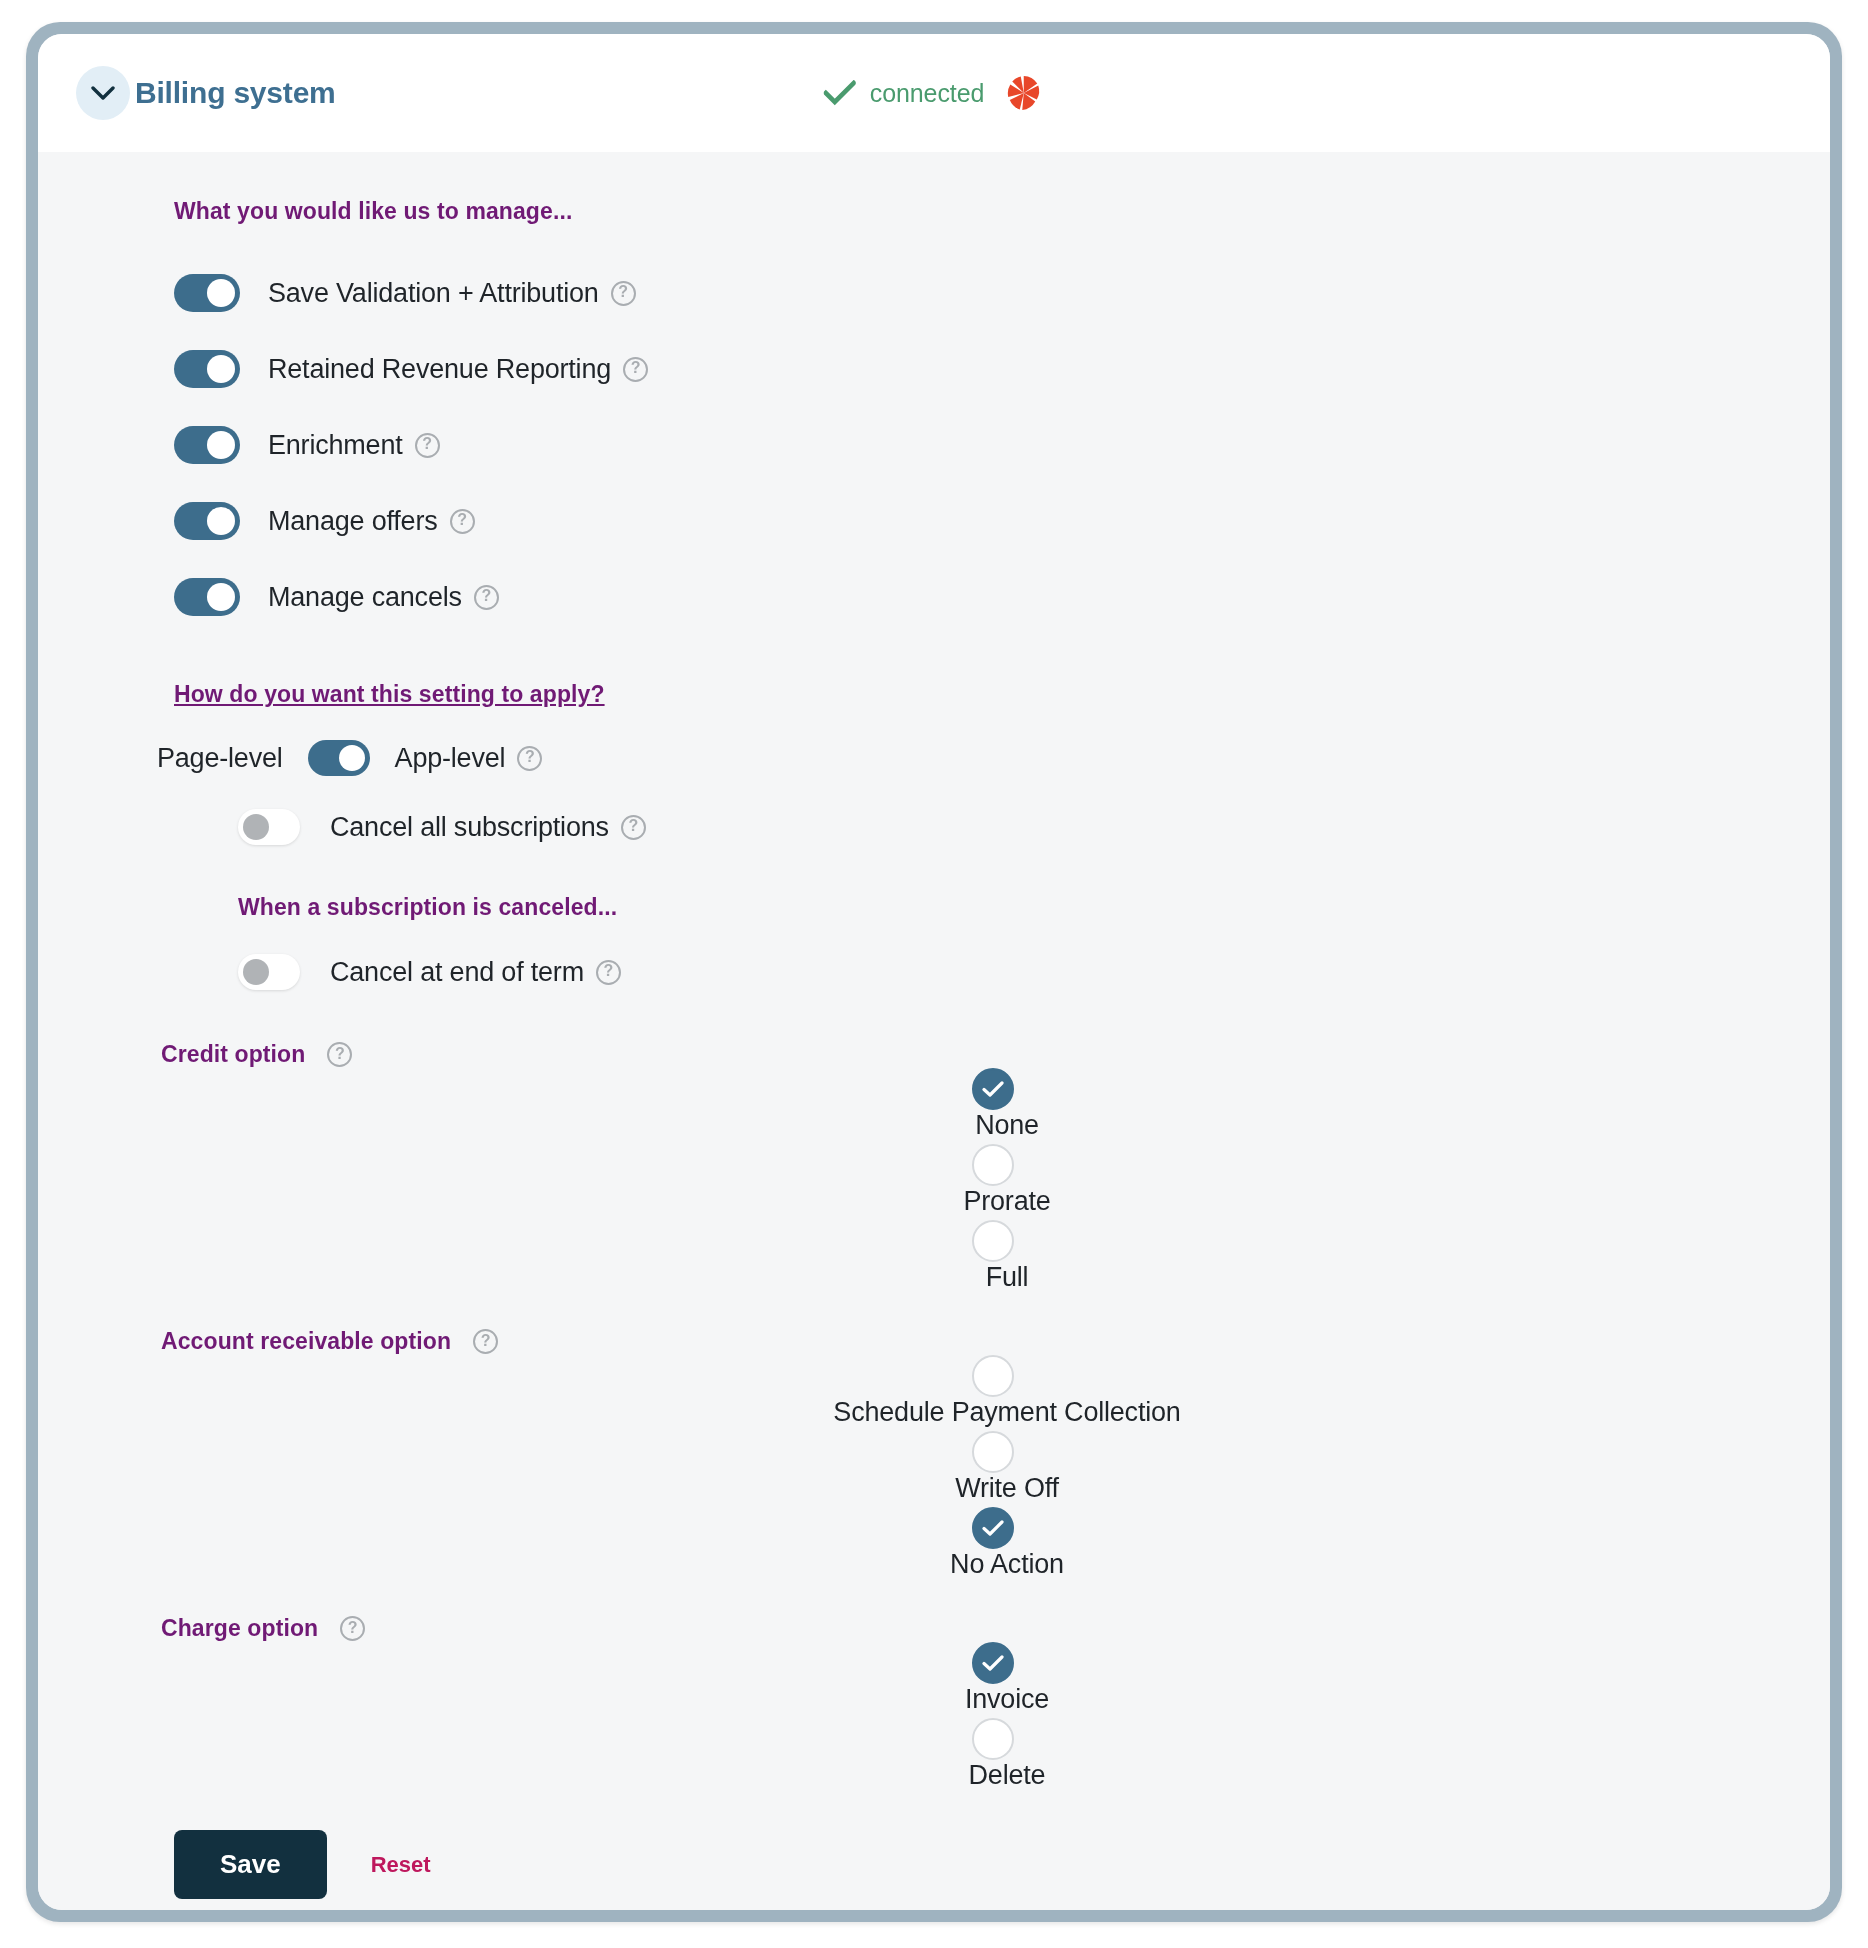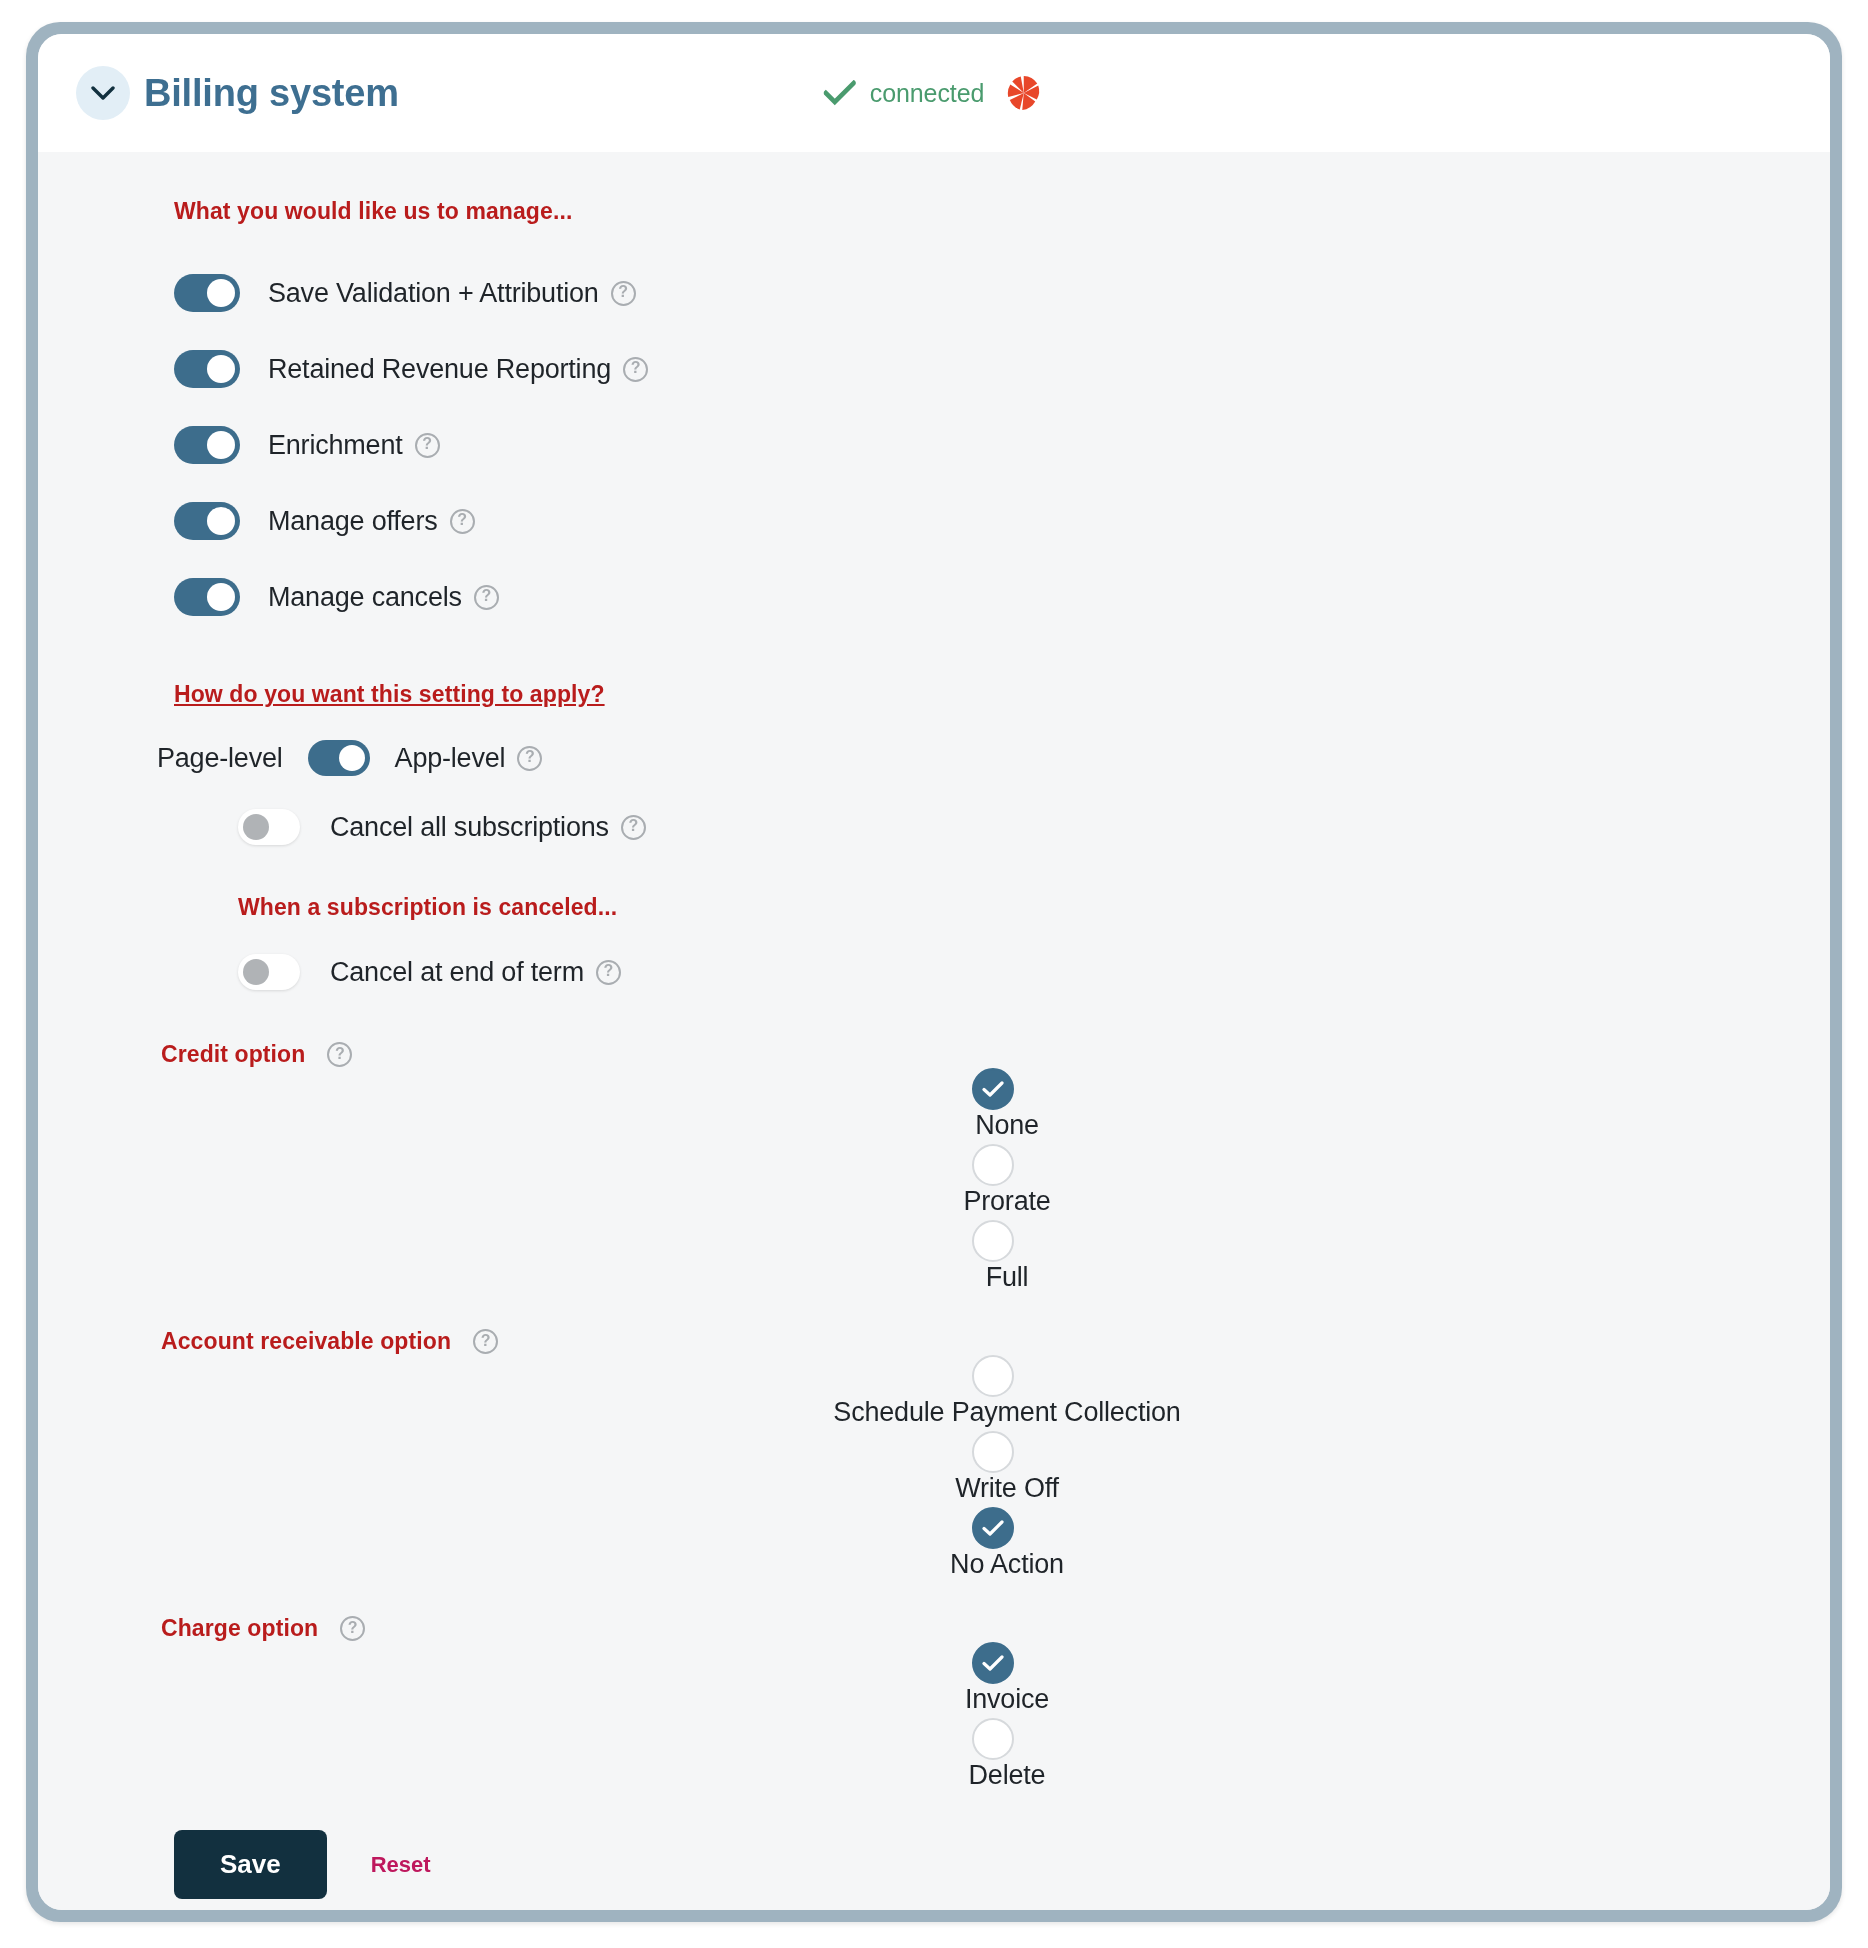--- a/index.html
+++ b/index.html
@@ -50,22 +50,22 @@
     border-radius: 50%;
     background: #e2eef6;
     display: flex;
     align-items: center;
     justify-content: center;
     flex: 0 0 54px;
     cursor: pointer;
   }
   .chevron-btn svg { display: block; }
   .header-title {
-    margin-left: 14px;
-    font-size: 38px;
+    margin-left: 5px;
+    font-size: 30px;
     font-weight: bold;
     color: #3e6f91;
     letter-spacing: -0.2px;
   }
   .status-wrap {
     position: absolute;
     left: 50%;
     transform: translateX(-50%);
     display: flex;
     align-items: center;
@@ -82,21 +82,21 @@
   
   .card-body {
     flex: 1 1 auto;
     background: #f5f6f7;
     padding: 46px 0 0 0;
     position: relative;
   }
   .section-label {
     font-size: 23px;
     font-weight: bold;
-    color: #b91c1c;
+    color: #701a75;
     letter-spacing: 0.1px;
   }
   .pad-l { padding-left: 136px; }
 
   .toggle-list { margin-top: 30px; }
   .toggle-row {
     display: flex;
     align-items: center;
     height: 76px;
     padding-left: 136px;

